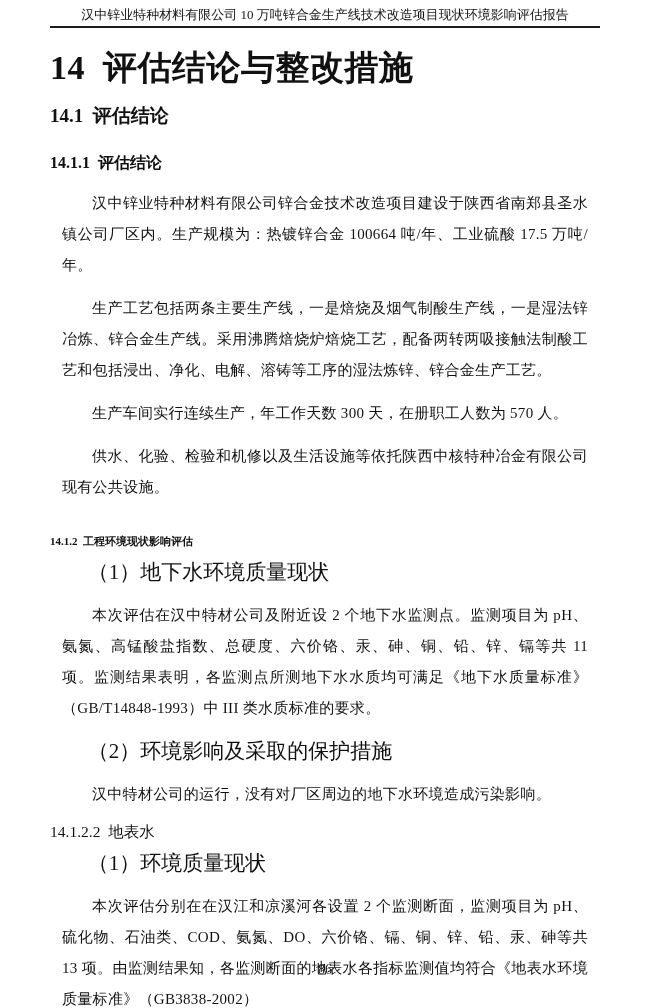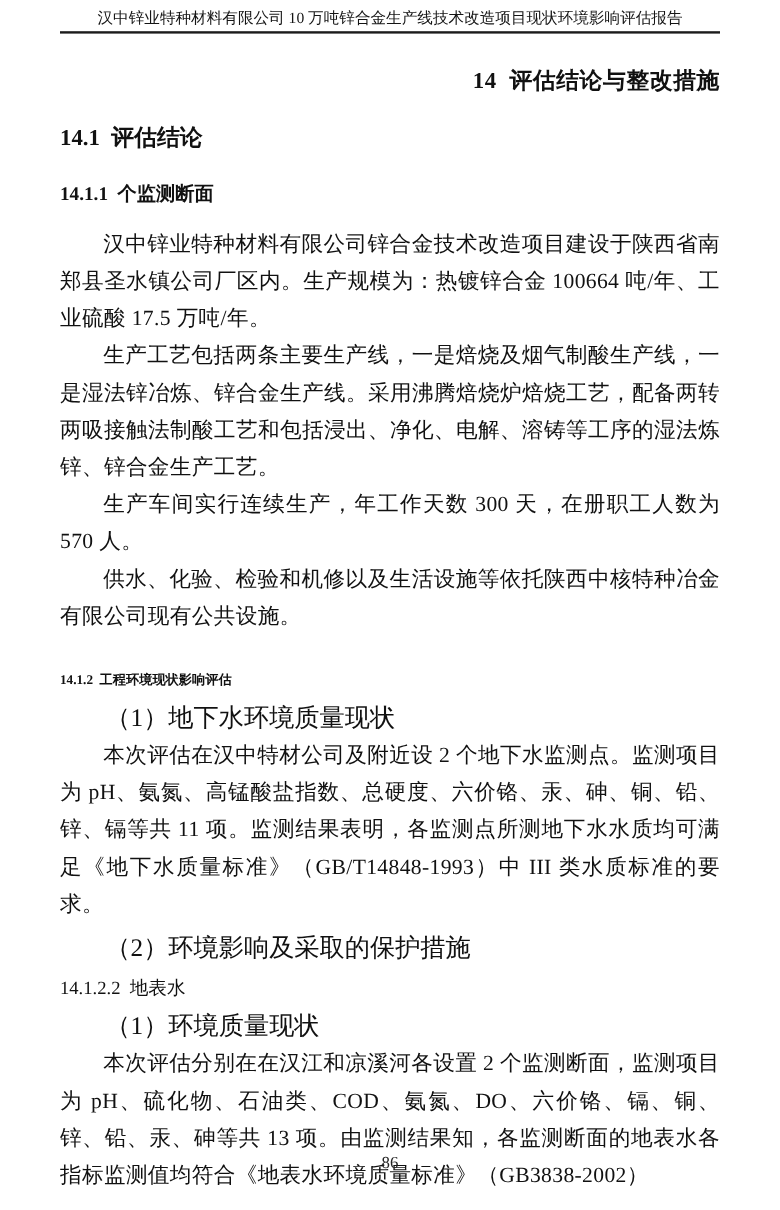--- a/index.html
+++ b/index.html
@@ -24,26 +24,25 @@
     text-align: center;
     font-size: 13px;
     line-height: 17px;
     padding-bottom: 3px;
     border-bottom: 2px solid #1c1c1c;
     white-space: nowrap;
     color: #141414;
   }
   .h1 {
     margin-top: 25px;
-    font-size: 19px;
+    font-size: 34px;
     line-height: 30px;
     font-weight: bold;
     white-space: pre-wrap;
     letter-spacing: 0.5px;
-    text-align: right;
   }
   .h2 {
     margin-top: 22px;
     font-size: 19px;
     line-height: 22px;
     font-weight: bold;
     white-space: pre-wrap;
   }
   .h3 {
     margin-top: 26px;
@@ -67,22 +66,22 @@
     white-space: pre-wrap;
   }
   .h4-flow {
     margin-top: 8px;
     font-size: 15.5px;
     line-height: 20px;
     font-weight: normal;
     white-space: pre-wrap;
   }
   .para {
-    margin: 0;
-    font-size: 18px;
+    margin: 12px;
+    font-size: 15px;
     line-height: 31px;
     text-align: justify;
     text-indent: 2em;
     letter-spacing: 0.3px;
   }
   .para.first {
     margin-top: 15px;
   }
   .sub {
     margin: 0;
@@ -105,40 +104,41 @@
 <body>
 
 <div class="page">
 
   <div class="running-header">汉中锌业特种材料有限公司 10 万吨锌合金生产线技术改造项目现状环境影响评估报告</div>
 
   <div class="h1">14  评估结论与整改措施</div>
 
   <div class="h2">14.1  评估结论</div>
 
-  <div class="h3">14.1.1  个监测断面</div>
+  <div class="h3">14.1.1  评估结论</div>
 
   <p class="para first">汉中锌业特种材料有限公司锌合金技术改造项目建设于陕西省南郑县圣水镇公司厂区内。生产规模为：热镀锌合金 100664 吨/年、工业硫酸 17.5 万吨/年。</p>
 
   <p class="para">生产工艺包括两条主要生产线，一是焙烧及烟气制酸生产线，一是湿法锌冶炼、锌合金生产线。采用沸腾焙烧炉焙烧工艺，配备两转两吸接触法制酸工艺和包括浸出、净化、电解、溶铸等工序的湿法炼锌、锌合金生产工艺。</p>
 
   <p class="para">生产车间实行连续生产，年工作天数 300 天，在册职工人数为 570 人。</p>
 
   <p class="para">供水、化验、检验和机修以及生活设施等依托陕西中核特种冶金有限公司现有公共设施。</p>
 
   <div class="h3-2">14.1.2  工程环境现状影响评估</div>
 
 
   <p class="sub">（1）地下水环境质量现状</p>
 
   <p class="para">本次评估在汉中特材公司及附近设 2 个地下水监测点。监测项目为 pH、氨氮、高锰酸盐指数、总硬度、六价铬、汞、砷、铜、铅、锌、镉等共 11 项。监测结果表明，各监测点所测地下水水质均可满足《地下水质量标准》（GB/T14848-1993）中 III 类水质标准的要求。</p>
 
   <p class="sub">（2）环境影响及采取的保护措施</p>
 
 
+  <p class="para">汉中特材公司的运行，没有对厂区周边的地下水环境造成污染影响。</p>
 
   <div class="h4-flow">14.1.2.2  地表水</div>
 
   <p class="sub">（1）环境质量现状</p>
 
   <p class="para">本次评估分别在在汉江和凉溪河各设置 2 个监测断面，监测项目为 pH、硫化物、石油类、COD、氨氮、DO、六价铬、镉、铜、锌、铅、汞、砷等共 13 项。由监测结果知，各监测断面的地表水各指标监测值均符合《地表水环境质量标准》（GB3838-2002）</p>
 
   <div class="page-number">86</div>
 
 </div>

